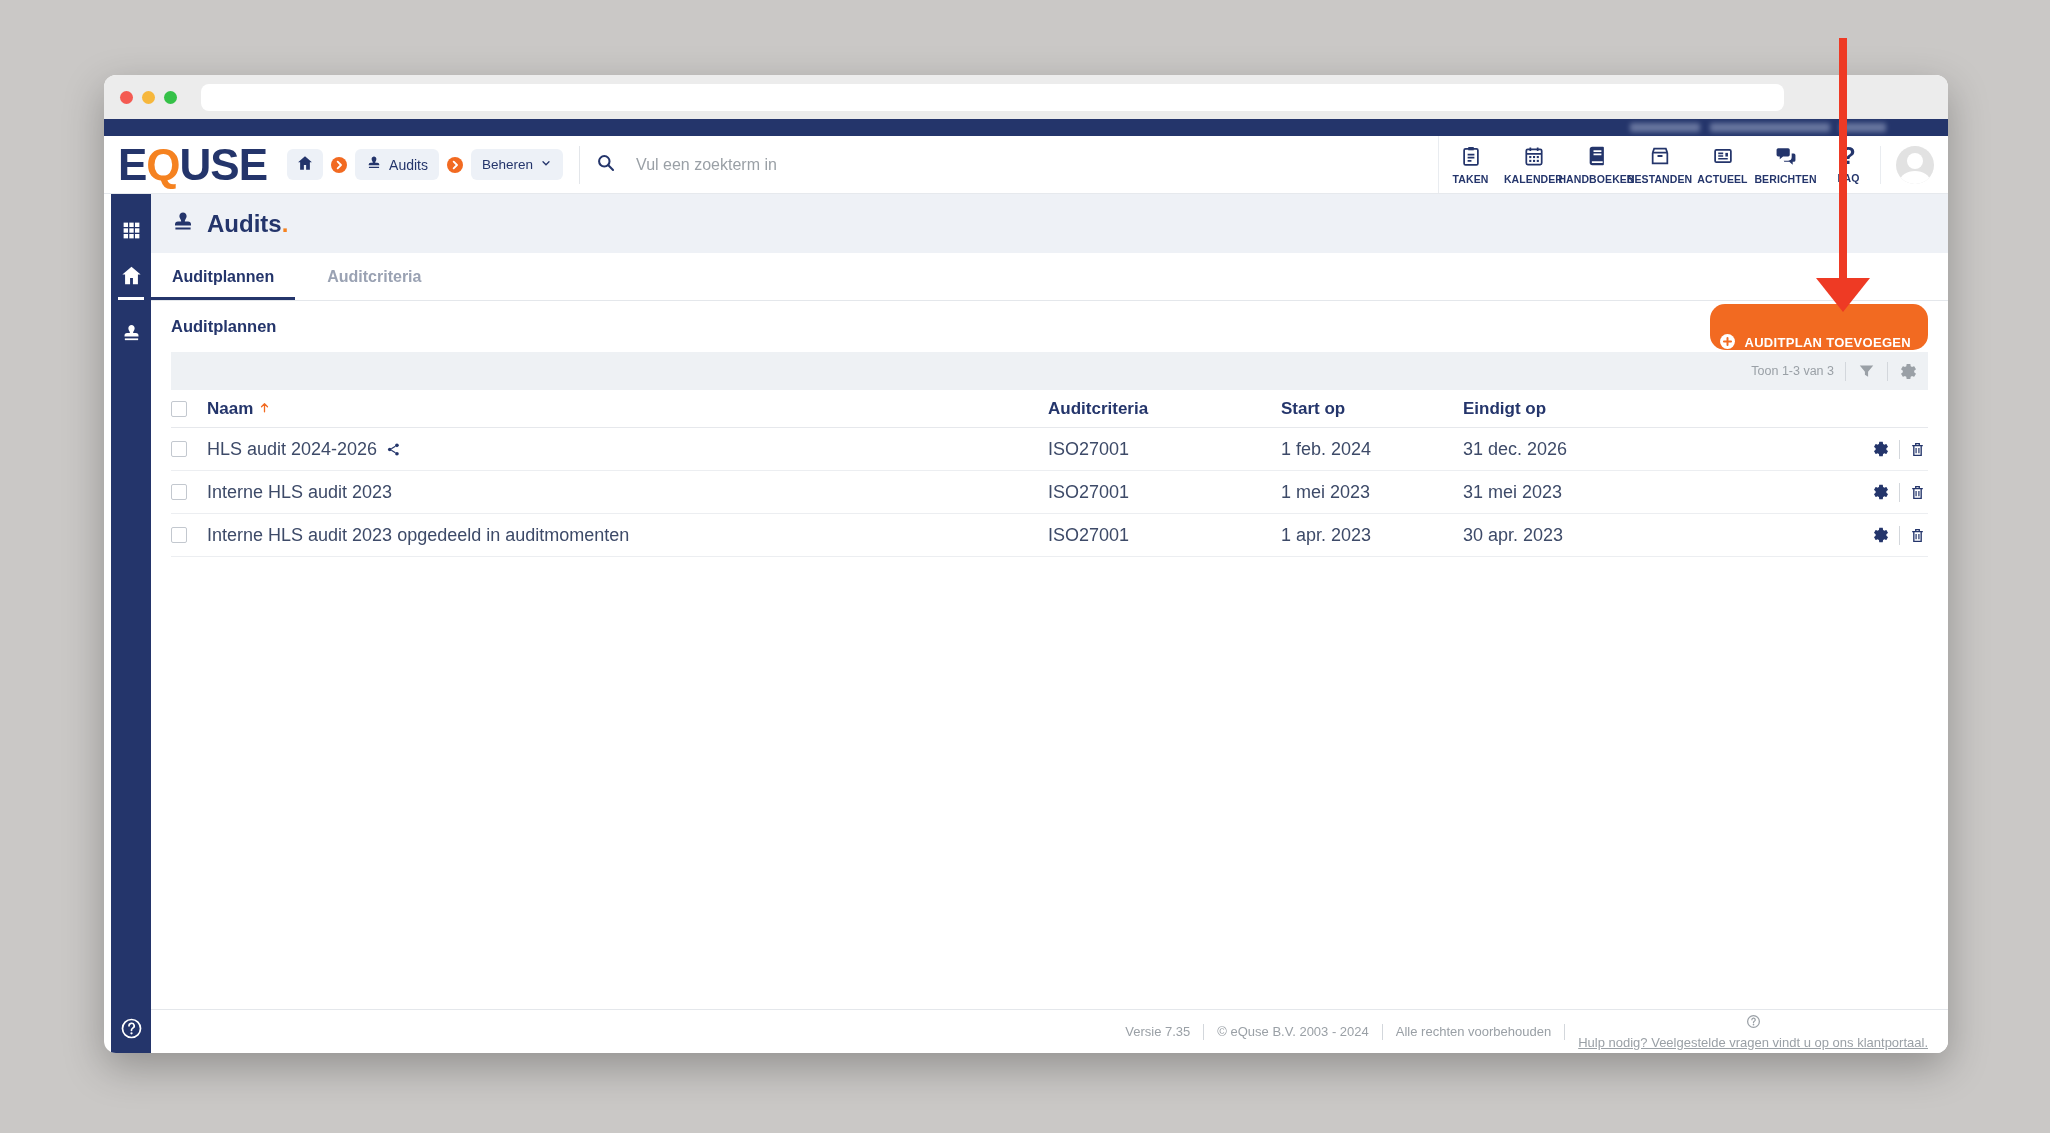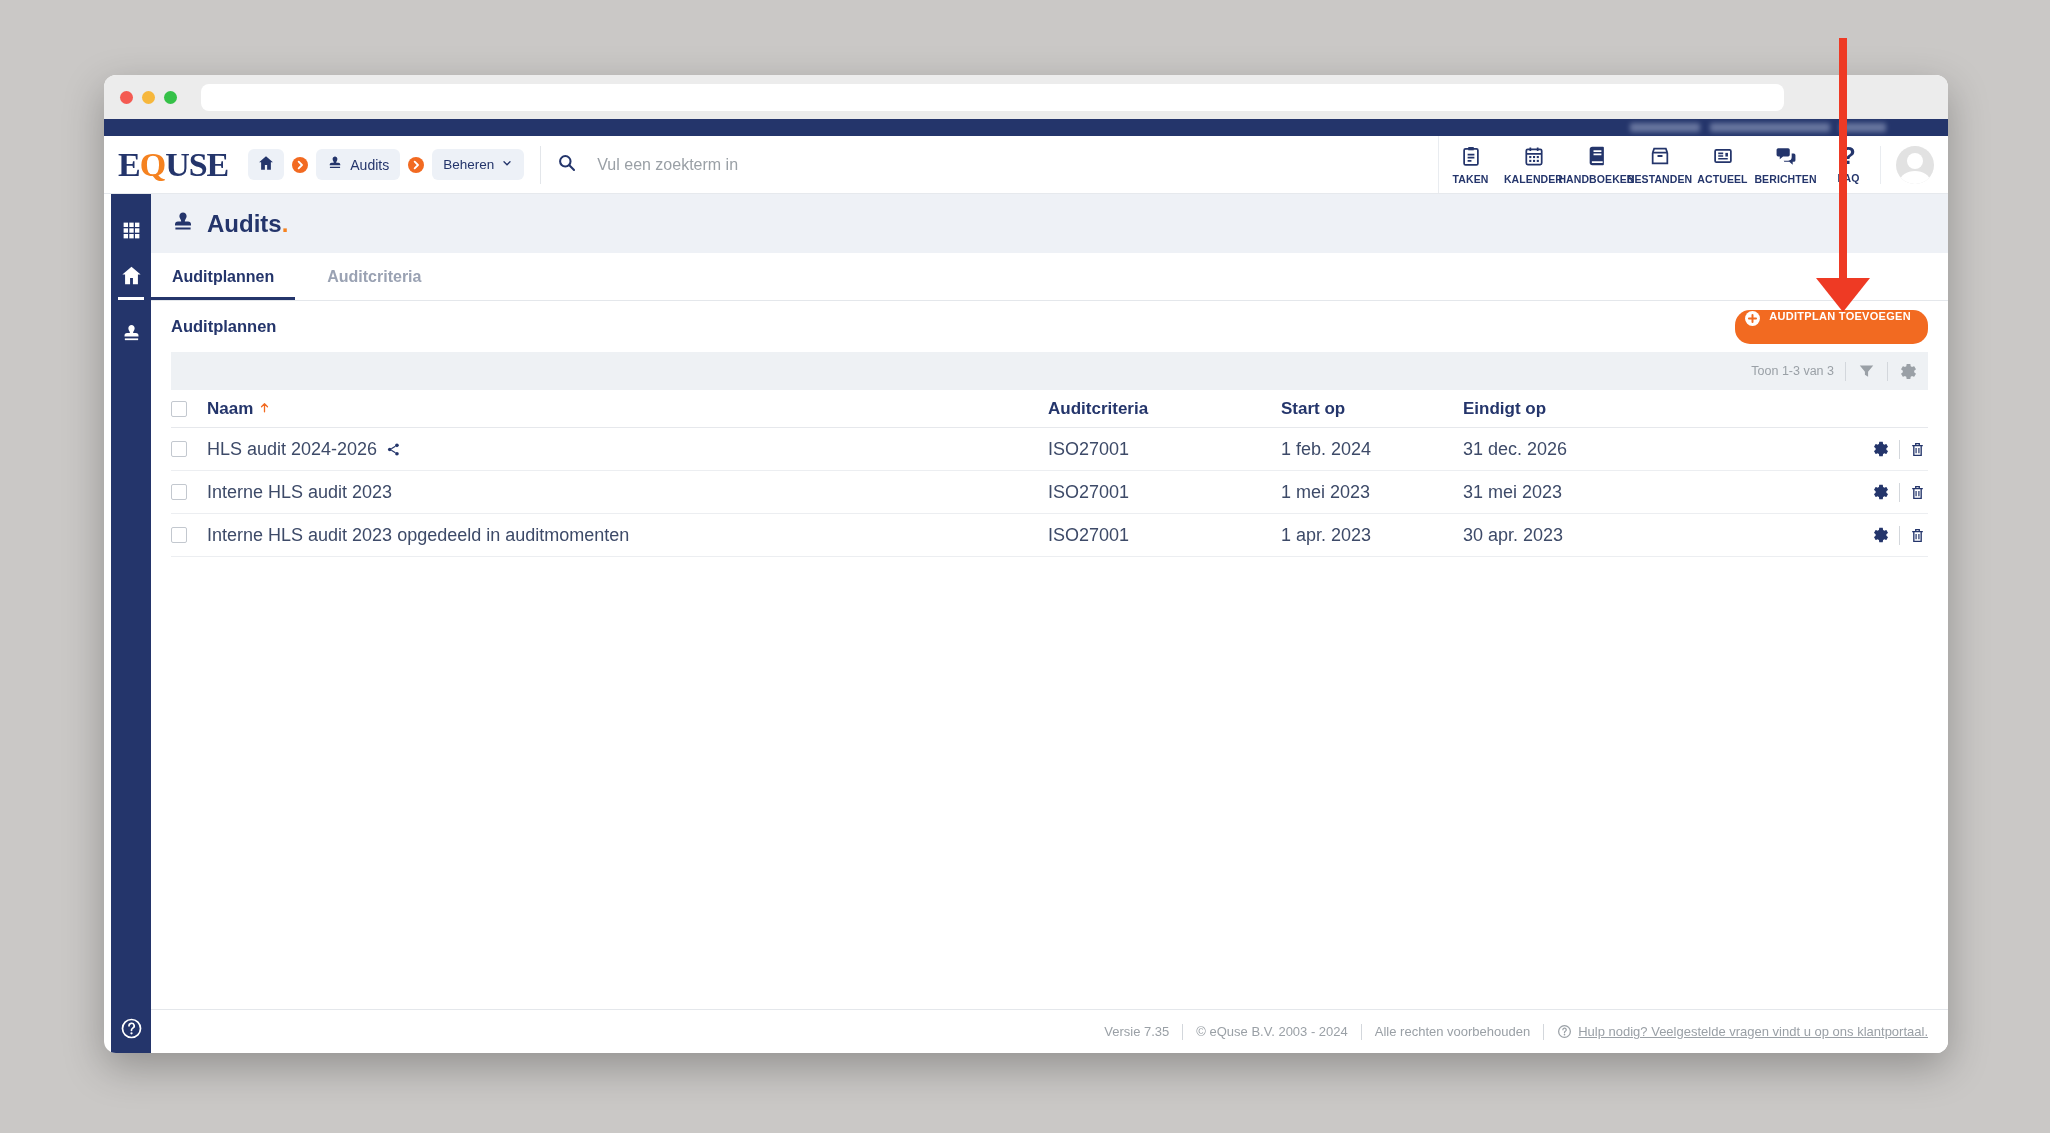--- a/index.html
+++ b/index.html
@@ -16,21 +16,21 @@
   .light { width:13px; height:13px; border-radius:50%; }
   .light.red{ background:#f45a52; } .light.yellow{ background:#f6b73c; } .light.green{ background:#35c148; }
   .urlbar { margin-left:24px; width:1583px; height:27px; background:#fff; border-radius:8px; border:none; outline:none; font-size:13px; color:#555; padding:0 12px; }
 
   .navstrip { height:17px; background:#24356b; flex:none; position:relative; }
   .redacted { position:absolute; right:62px; top:4px; display:flex; gap:10px; align-items:center; }
   .redacted i { display:block; height:9px; background:#7e8bb0; opacity:.75; border-radius:2px; filter:blur(2.5px); }
 
   
   .appheader { height:58px; background:#fff; display:flex; align-items:center; padding-left:14px; flex:none; border-bottom:1px solid #e6e9ed; }
-  .logo { font-size:34px; font-weight:800; letter-spacing:-1px; color:#24356b; line-height:1; cursor:pointer;font-family:Liberation Serif, serif; }
+  .logo { font-size:44px; font-weight:800; letter-spacing:-1px; color:#24356b; line-height:1; cursor:pointer; }
   .logo .q { color:#f58220; }
   .crumbs { display:flex; align-items:center; gap:8px; margin-left:20px; }
   .chip { background:#edf1f7; border-radius:6px; height:31px; display:flex; align-items:center; gap:7px;
           padding:0 11px; color:#24356b; font-size:14px; font-weight:500; cursor:pointer; }
   .chip svg { flex:none; }
   .chev { width:16px; height:16px; flex:none; }
   .hdr-divider { width:1px; height:38px; background:#e3e6ea; margin:0 16px; }
   .searchwrap { display:flex; align-items:center; gap:21px; width:520px; }
   .searchwrap input { border:none; outline:none; font-size:16px; color:#444; width:430px; font-family:"Liberation Sans",sans-serif; }
   .searchwrap input::placeholder { color:#9aa0a6; }
@@ -57,22 +57,22 @@
   .pagetitle { font-size:24px; font-weight:700; color:#24356b; }
   .pagetitle .dot { color:#f58220; }
 
   .tabs { height:48px; border-bottom:1px solid #e4e7eb; display:flex; align-items:stretch; flex:none; }
   .tab { display:flex; align-items:center; padding:0 21px; font-size:16px; font-weight:700; cursor:pointer; }
   .tab.active { color:#24356b; box-shadow:inset 0 -3px 0 #24356b; }
   .tab.inactive { color:#9aa2b3; padding:0 32px; }
 
   .toolbar { height:51px; display:flex; align-items:center; padding:0 20px; flex:none; }
   .sectionheading { font-size:16.5px; font-weight:700; color:#24356b; }
-  .addbtn { margin-left:auto; height:34px; background:#f26a21; border:none; border-radius:15px; color:#fff;
-            display:flex; align-items:flex-start; gap:8px; padding:0 17px 0 9px; font-size:11px; font-weight:700;
+  .addbtn { margin-left:auto; height:46px; background:#f26a21; border:none; border-radius:15px; color:#fff;
+            display:flex; align-items:flex-end; gap:8px; padding:0 17px 0 9px; font-size:13px; font-weight:700;
             letter-spacing:.3px; cursor:pointer; font-family:"Liberation Sans",sans-serif; }
 
   .filterbar { margin:0 20px; height:38px; background:#eef1f4; display:flex; align-items:center;
                justify-content:flex-end; padding:0 10px; gap:11px; flex:none; }
   .count { color:#9aa0a6; font-size:12.5px; }
   .vdiv { width:1px; height:19px; background:#d3d7dc; }
   .iconbtn { background:none; border:none; color:#9aa0a6; cursor:pointer; display:flex; align-items:center; padding:0; }
   .rowaction { background:none; border:none; color:#24356b; cursor:pointer; display:flex; align-items:center; padding:0; }
 
   .table { margin:0 20px; flex:none; }
@@ -82,21 +82,21 @@
   .cb { width:16px; height:16px; border:1px solid #c3c8cf; border-radius:2px; background:#fff; cursor:pointer; }
   .namecell { display:flex; align-items:center; gap:9px; }
   .sorthead { display:flex; align-items:center; gap:5px; cursor:pointer; }
   .actions { display:flex; align-items:center; justify-content:flex-end; gap:9px; padding-right:2px; }
 
   .spacer { flex:1; background:#fff; }
 
   .footer { height:44px; border-top:1px solid #e4e7eb; display:flex; align-items:center; justify-content:flex-end;
             padding:0 20px; gap:13px; color:#9aa0a6; font-size:13px; flex:none; background:#fff; }
   .footer .vdiv { height:16px; }
-  .helplink { color:#9aa0a6; text-decoration:underline; display:flex; align-items:center; gap:6px; cursor:pointer; }
+  .helplink { color:#9aa0a6; text-decoration:underline; display:flex; align-items:center; gap:6px; cursor:pointer;flex-direction:column; }
 
   
   .arrow-line { position:absolute; left:1839px; top:38px; width:8px; height:242px; background:#ee3a24; z-index:50; }
   .arrow-head { position:absolute; left:1816px; top:278px; width:0; height:0; z-index:50;
                 border-left:27px solid transparent; border-right:27px solid transparent; border-top:34px solid #ee3a24; }
 </style>
 </head>
 <body>
 
 <div class="stage">

